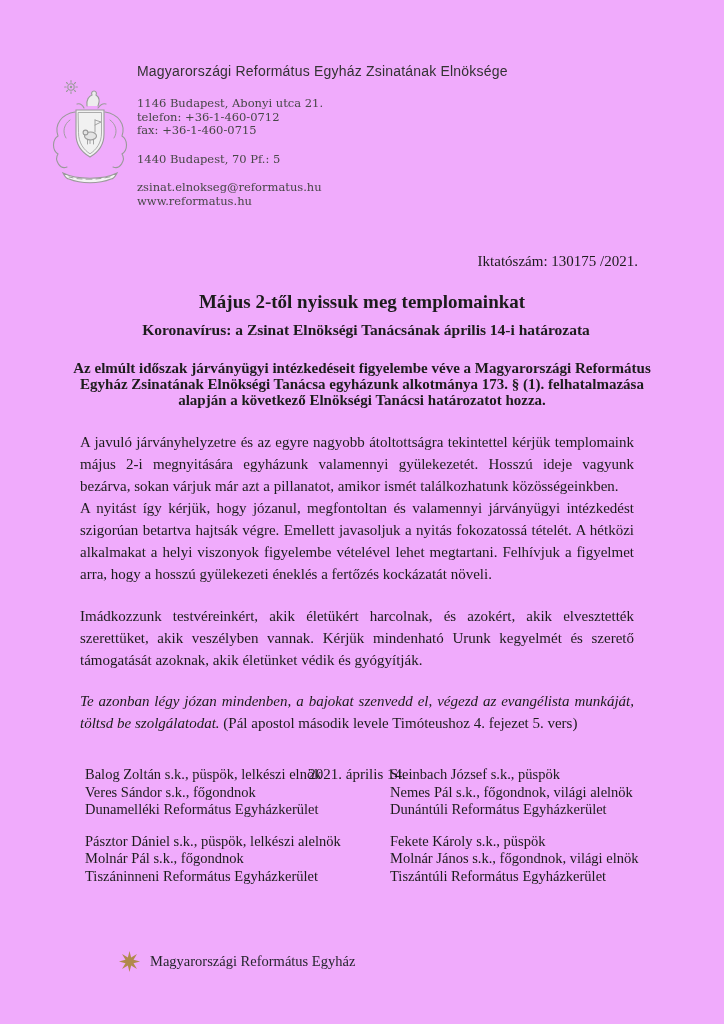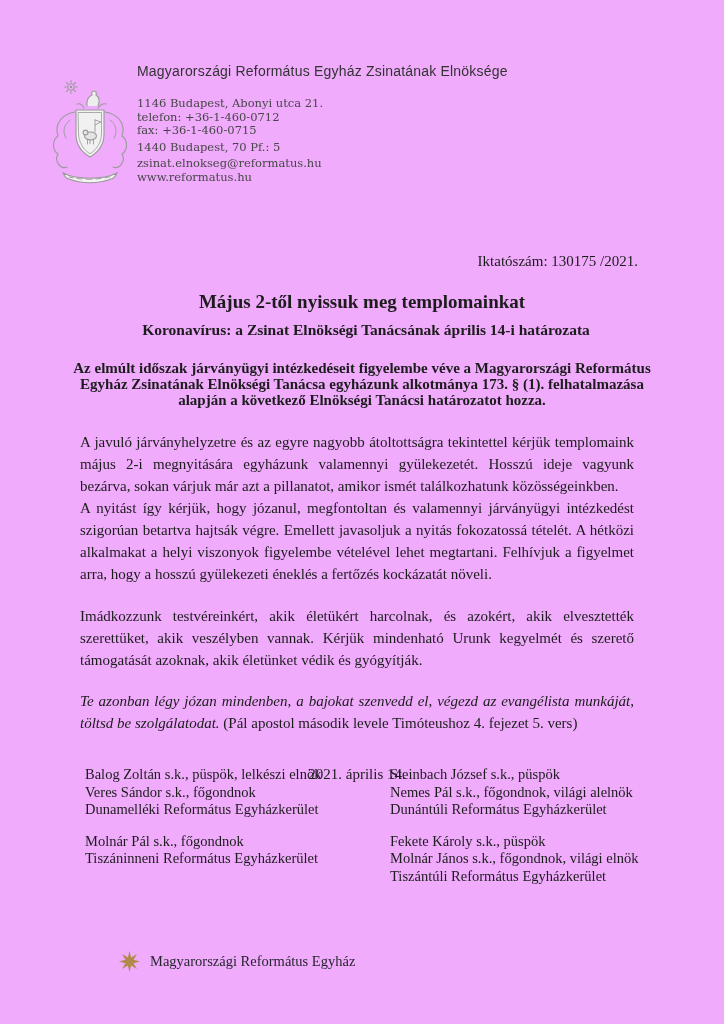--- a/index.html
+++ b/index.html
@@ -32,21 +32,21 @@
   }
   .contact {
     position: absolute;
     left: 137px;
     top: 97px;
     font-family: "DejaVu Serif", serif;
     font-size: 11.5px;
     line-height: 13.5px;
     color: #474747;
   }
-  .contact .grp { margin-top: 3px; }
+  .contact .grp { margin-top: 15px; }
 
   
   .reference {
     position: absolute;
     top: 253px;
     left: 85px;
     width: 553px;
     text-align: right;
     font-size: 15px;
   }
@@ -193,20 +193,21 @@
         <div>Dunamelléki Református Egyházkerület</div>
       </div>
       <div class="sig-block right">
         <div>Steinbach József s.k., püspök</div>
         <div>Nemes Pál s.k., főgondnok, világi alelnök</div>
         <div>Dunántúli Református Egyházkerület</div>
       </div>
     </div>
     <div class="sig-row">
       <div class="sig-block left">
+        <div>Pásztor Dániel s.k., püspök, lelkészi alelnök</div>
         <div>Molnár Pál s.k., főgondnok</div>
         <div>Tiszáninneni Református Egyházkerület</div>
       </div>
       <div class="sig-block right">
         <div>Fekete Károly s.k., püspök</div>
         <div>Molnár János s.k., főgondnok, világi elnök</div>
         <div>Tiszántúli Református Egyházkerület</div>
       </div>
     </div>
   </div>

